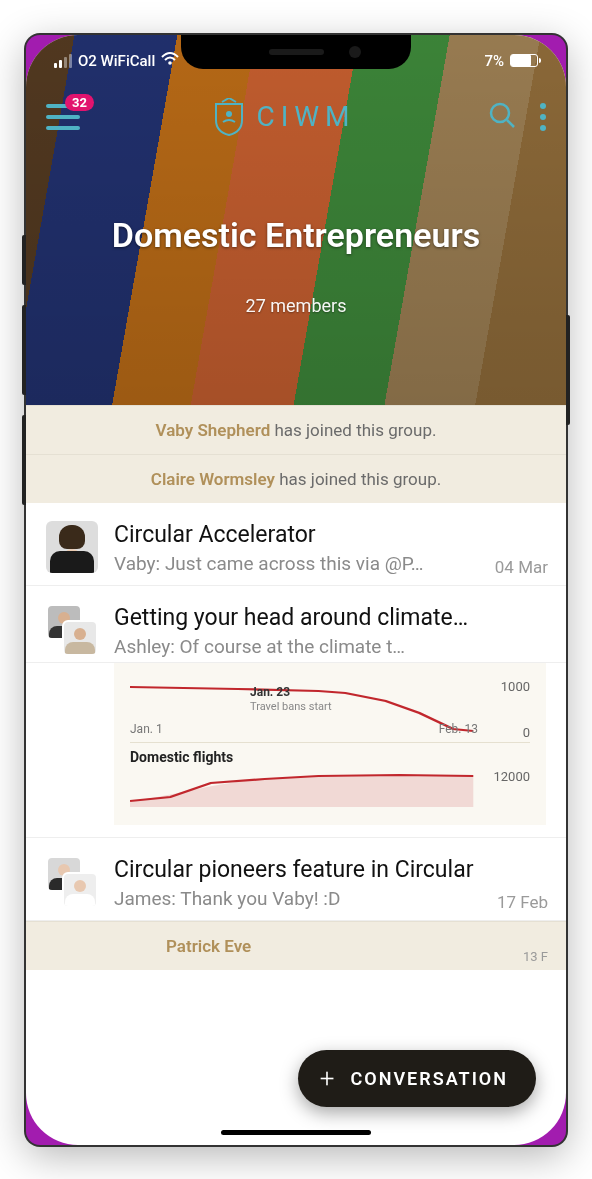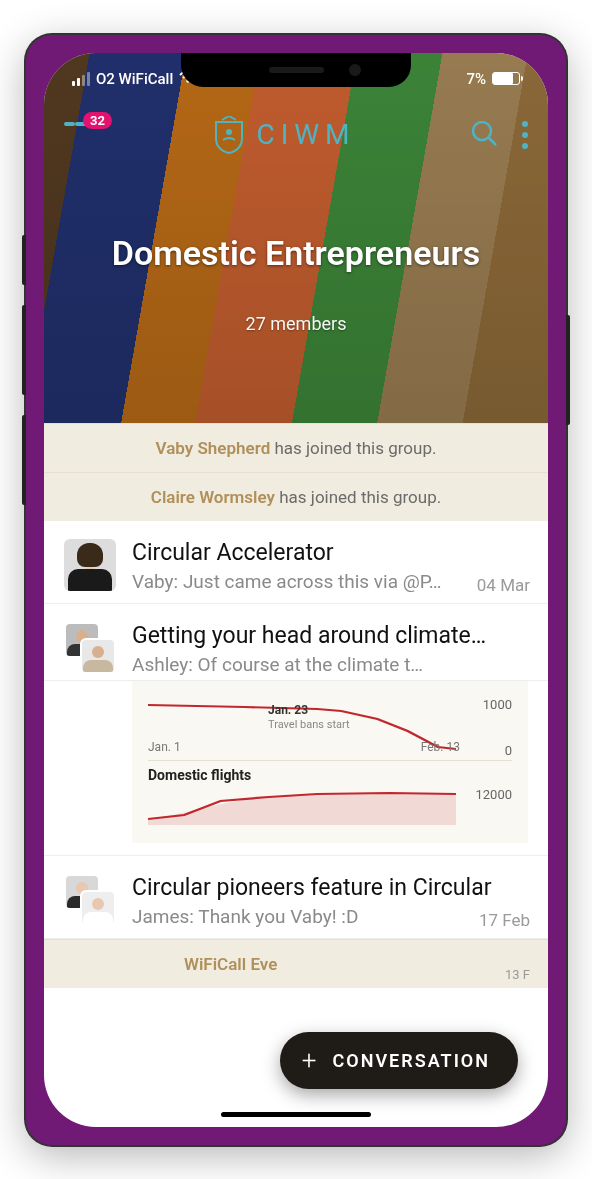--- a/index.html
+++ b/index.html
@@ -8,23 +8,22 @@
     background: #fff;
     width: 592px;
     height: 1179px;
     display: flex;
     justify-content: center;
     align-items: center;
   }
   .phone-frame {
     width: 540px;
     height: 1110px;
-    background: #701a75;
-    border-radius: 26px;
-    padding: 18px;
+    background: #a21caf;
+    border-radius: 14px;
     position: relative;
     box-shadow: 0 0 0 2px #333, 0 10px 40px rgba(0,0,0,0.3);
   }
   .phone-frame::before {
     content: "";
     position: absolute;
     left: -4px;
     top: 200px;
     width: 4px;
     height: 50px;
@@ -126,21 +125,21 @@
     left: 0; right: 0;
     height: 56px;
     display: flex;
     align-items: center;
     justify-content: space-between;
     padding: 0 20px;
   }
   .hamburger {
     position: relative;
     width: 34px; height: 26px;
-    display:flex; flex-direction:row; justify-content:space-between;
+    display:flex; flex-direction:column; justify-content:space-between;
   }
   .hamburger span { height:4px; width:100%; background:#4fb3c4; border-radius:2px; }
   .badge {
     position:absolute; top:-10px; right:-14px;
     background:#e2136e; color:#fff; font-size:13px; font-weight:700;
     border-radius:12px; padding:2px 7px; line-height:1;
   }
   .brand { display:flex; align-items:center; gap:10px; color:#4fb3c4; }
   .brand-logo {
     width:34px; height:38px; position:relative;
@@ -385,21 +384,21 @@
             </div>
         </div>
         <div class="item-body">
           <div class="item-title">Circular pioneers feature in Circular</div>
           <div class="item-preview">James: Thank you Vaby! :D</div>
         </div>
         <div class="item-date">17 Feb</div>
       </div>
 
       <div class="notice partial" style="position:relative; text-align:left; padding-left:140px;">
-        <span class="who">WiFiCall Eve</span>
+        <span class="who">Patrick Eve</span>
         <span style="position:absolute; right:18px; bottom:6px; font-size:13px; color:#9a9a9a">13 F</span>
       </div>
     </div>
 
     <div class="fab">
       <span class="plus">+</span>
       <span>CONVERSATION</span>
     </div>
 
     <div class="home-indicator"></div>

